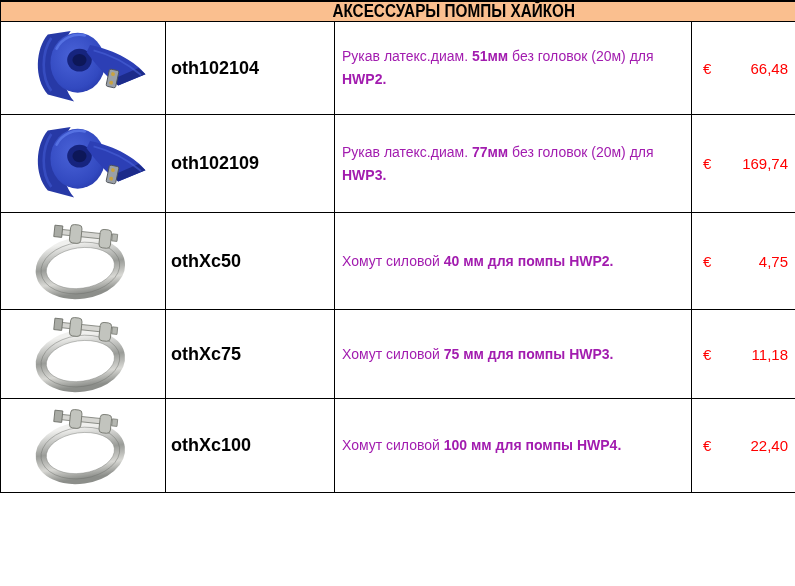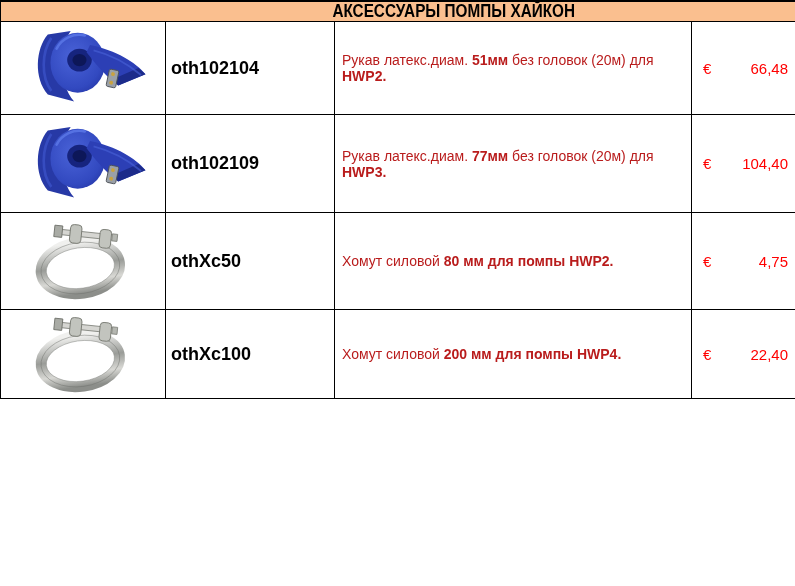--- a/index.html
+++ b/index.html
@@ -31,21 +31,21 @@
   
   tbody tr:nth-of-type(1){height:93px}
   tbody tr:nth-of-type(2){height:98px}
   tbody tr:nth-of-type(3){height:97px}
   tbody tr:nth-of-type(4){height:78px}
   tbody tr:nth-of-type(5){height:94px}
   tbody tr:nth-of-type(6){height:97px}
   td.img-cell{text-align:center;}
   td.img-cell svg{vertical-align:middle;}
   td.code-cell{font-weight:bold;font-size:18px;color:#000;padding-left:5px;}
-  td.desc-cell{font-size:14px;color:#b91c1c;padding-left:7px;line-height:16px;}
+  td.desc-cell{font-size:14px;color:#a21caf;padding-left:7px;line-height:23px;}
   td.desc-cell .b{font-weight:bold;}
   td.price-cell{color:#FF0000;font-size:15px;}
   .price-wrap{display:flex;justify-content:space-between;align-items:center;padding:0 7px 0 11px;}
   .euro{white-space:nowrap;}
   .amount{white-space:nowrap;}
 </style>
 </head>
 <body>
 
 <svg width="0" height="0" style="position:absolute" aria-hidden="true">
@@ -136,47 +136,62 @@
     <td class="img-cell">
       <svg width="150" height="88">
               <use href="#hose"></use>
             </svg>
     </td>
     <td class="code-cell">oth102109</td>
     <td class="desc-cell"><span>Рукав латекс.диам. </span><span class="b">77мм</span><span> без головок (20м) для </span><span class="b">HWP3.</span></td>
     <td class="price-cell">
       <div class="price-wrap">
         <span class="euro">€</span>
-        <span class="amount">104,40</span>
+        <span class="amount">169,74</span>
       </div>
     </td>
   </tr>
         <tr>
     <td class="img-cell">
       <svg width="150" height="88">
               <use href="#clamp"></use>
             </svg>
     </td>
     <td class="code-cell">othXc50</td>
-    <td class="desc-cell"><span>Хомут силовой </span><span class="b">80 мм для помпы HWP2.</span></td>
+    <td class="desc-cell"><span>Хомут силовой </span><span class="b">40 мм для помпы HWP2.</span></td>
     <td class="price-cell">
       <div class="price-wrap">
         <span class="euro">€</span>
         <span class="amount">4,75</span>
       </div>
     </td>
   </tr>
         <tr>
     <td class="img-cell">
       <svg width="150" height="88">
               <use href="#clamp"></use>
             </svg>
     </td>
+    <td class="code-cell">othXc75</td>
+    <td class="desc-cell"><span>Хомут силовой </span><span class="b">75 мм для помпы HWP3.</span></td>
+    <td class="price-cell">
+      <div class="price-wrap">
+        <span class="euro">€</span>
+        <span class="amount">11,18</span>
+      </div>
+    </td>
+  </tr>
+        <tr>
+    <td class="img-cell">
+      <svg width="150" height="88">
+              <use href="#clamp"></use>
+            </svg>
+    </td>
     <td class="code-cell">othXc100</td>
-    <td class="desc-cell"><span>Хомут силовой </span><span class="b">200 мм для помпы HWP4.</span></td>
+    <td class="desc-cell"><span>Хомут силовой </span><span class="b">100 мм для помпы HWP4.</span></td>
     <td class="price-cell">
       <div class="price-wrap">
         <span class="euro">€</span>
         <span class="amount">22,40</span>
       </div>
     </td>
   </tr>
       </tbody>
   </table>
 </div>

